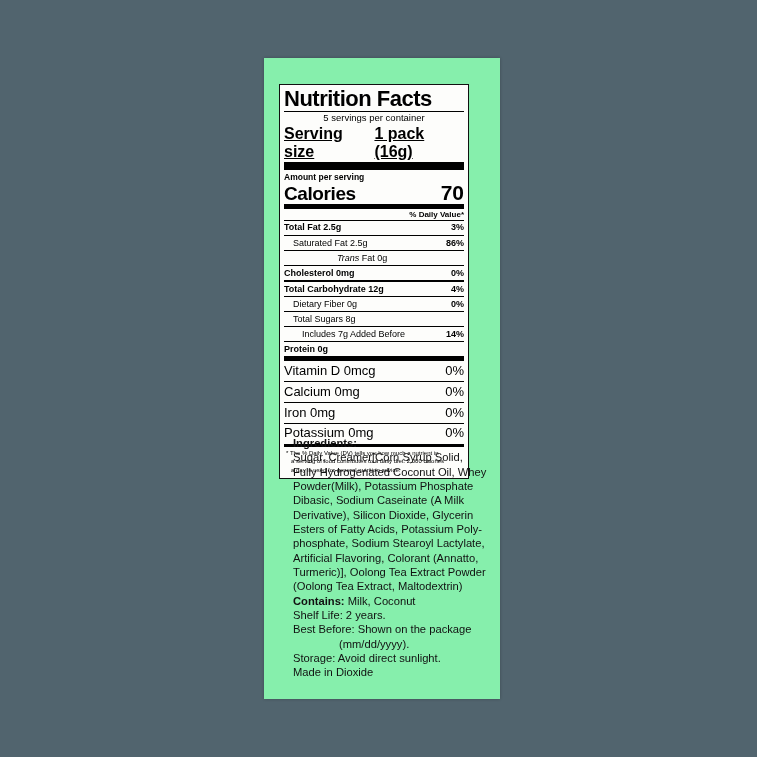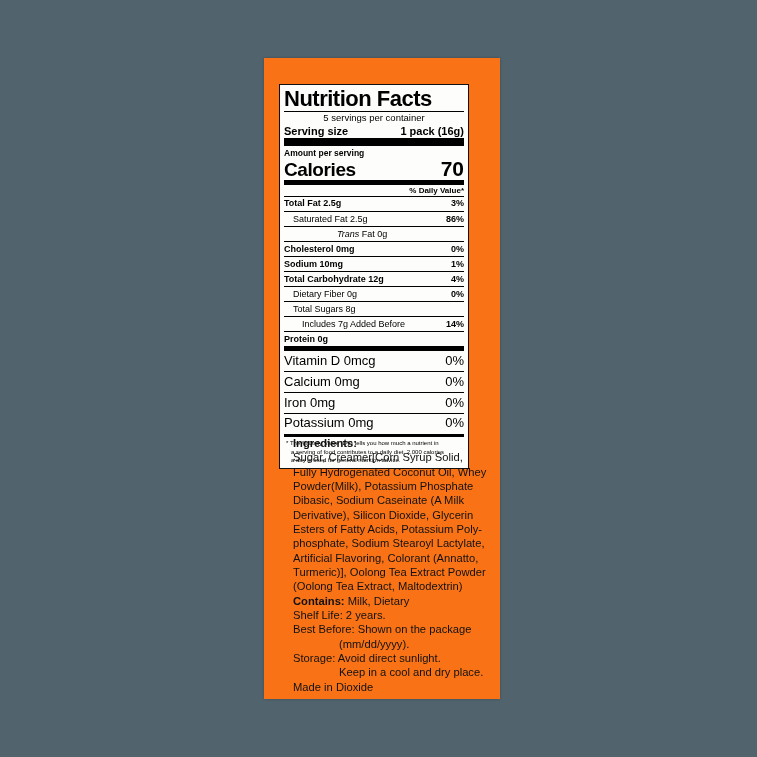--- a/index.html
+++ b/index.html
@@ -12,21 +12,21 @@
     background: #51646e;
     font-family: "Liberation Sans", sans-serif;
     overflow: hidden;
   }
   .page {
     position: absolute;
     left: 264px;
     top: 58px;
     width: 236px;
     height: 641px;
-    background: #f97316;
+    background: #86efac;
     box-shadow: 0 0 3px rgba(0,0,0,0.25);
   }
 
   
   .nf {
     position: absolute;
     left: 15px;
     top: 26px;
     width: 190px;
     background: #fdfdfb;
@@ -50,23 +50,24 @@
 
   .servings {
     font-size: 9.5px;
     line-height: 1.25;
     padding: 0 0 1px 0;
     text-align: center;
   }
   .serving-size {
     display: flex;
     justify-content: space-between;
-    font-size: 11px;
+    font-size: 16px;
     font-weight: bold;
     padding-bottom: 1px;
+    text-decoration: underline;
   }
   .amount-label {
     font-size: 8.5px;
     font-weight: bold;
     padding-top: 2px;
   }
   .cal-row {
     display: flex;
     align-items: flex-end;
     justify-content: space-between;
@@ -168,24 +169,20 @@
         <div class="nrow ind1">
           <span class="nm"><span class="i">Trans</span> Fat 0g</span>
           <span class="dv"></span>
         </div>
         <div class="rule-thin"></div>
         <div class="nrow">
           <span class="nm b">Cholesterol 0mg</span>
           <span class="dv">0%</span>
         </div>
         <div class="rule-thin"></div>
-        <div class="nrow">
-          <span class="nm b">Sodium 10mg</span>
-          <span class="dv">1%</span>
-        </div>
         <div class="rule-thin"></div>
         <div class="nrow">
           <span class="nm b">Total Carbohydrate 12g</span>
           <span class="dv">4%</span>
         </div>
         <div class="rule-thin"></div>
         <div class="nrow ind1">
           <span class="nm">Dietary Fiber 0g</span>
           <span class="dv">0%</span>
         </div>
@@ -235,22 +232,21 @@
     <div class="footnote">
       <span>* The % Daily Value (DV) tells you how much a nutrient in</span>
       <span class="footnote-ind">a serving of food contributes to a daily diet. 2,000 calories</span>
       <span class="footnote-ind">a day is used for general nutrition advice.</span>
     </div>
   </div>
 
   <div class="info">
     <p class="hd">Ingredients:</p>
     <p class="blk">Sugar, Creamer[Corn Syrup Solid, Fully Hydrogenated Coconut Oil, Whey Powder(Milk), Potassium Phosphate Dibasic, Sodium Caseinate (A Milk Derivative), Silicon Dioxide, Glycerin Esters of Fatty Acids, Potassium Poly-phosphate, Sodium Stearoyl Lactylate, Artificial Flavoring, Colorant (Annatto, Turmeric)], Oolong Tea Extract Powder (Oolong Tea Extract, Maltodextrin)</p>
-    <p><span class="hd">Contains:</span> <span>Milk, Dietary</span></p>
+    <p><span class="hd">Contains:</span> <span>Milk, Coconut</span></p>
     <p>Shelf Life: 2 years.</p>
     <p>Best Before: Shown on the package</p>
     <p class="indent-a">(mm/dd/yyyy).</p>
     <p>Storage: Avoid direct sunlight.</p>
-    <p class="indent-b">Keep in a cool and dry place.</p>
     <p>Made in Dioxide</p>
   </div>
 
 </div>
 
 </body></html>

